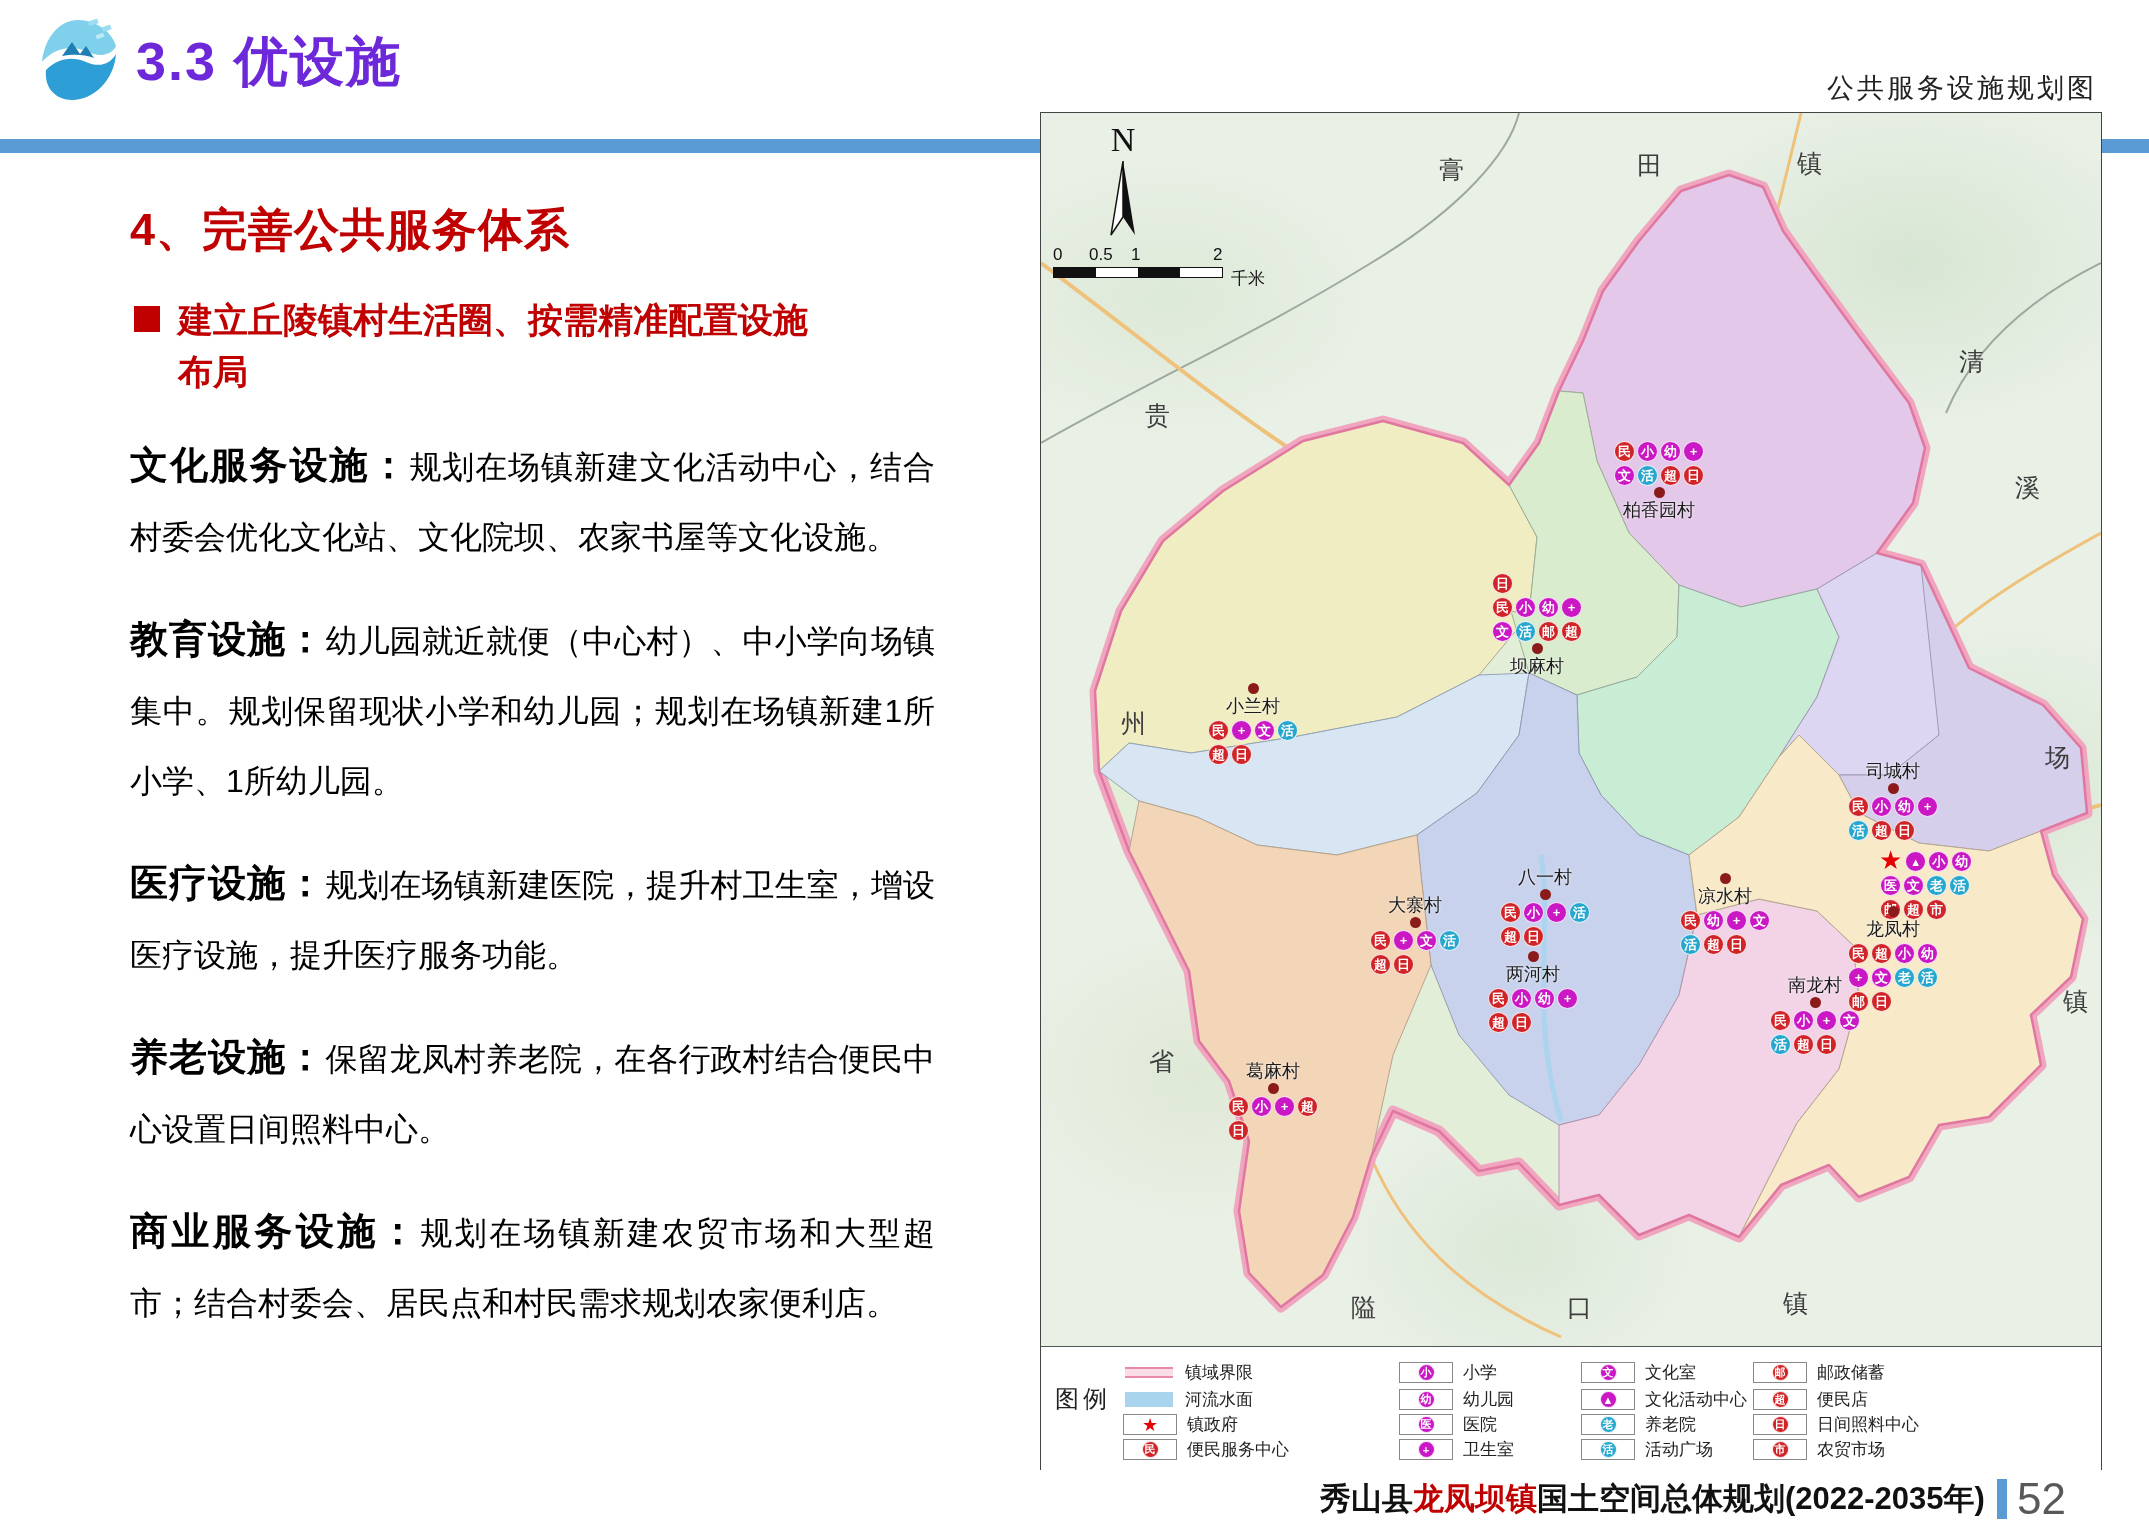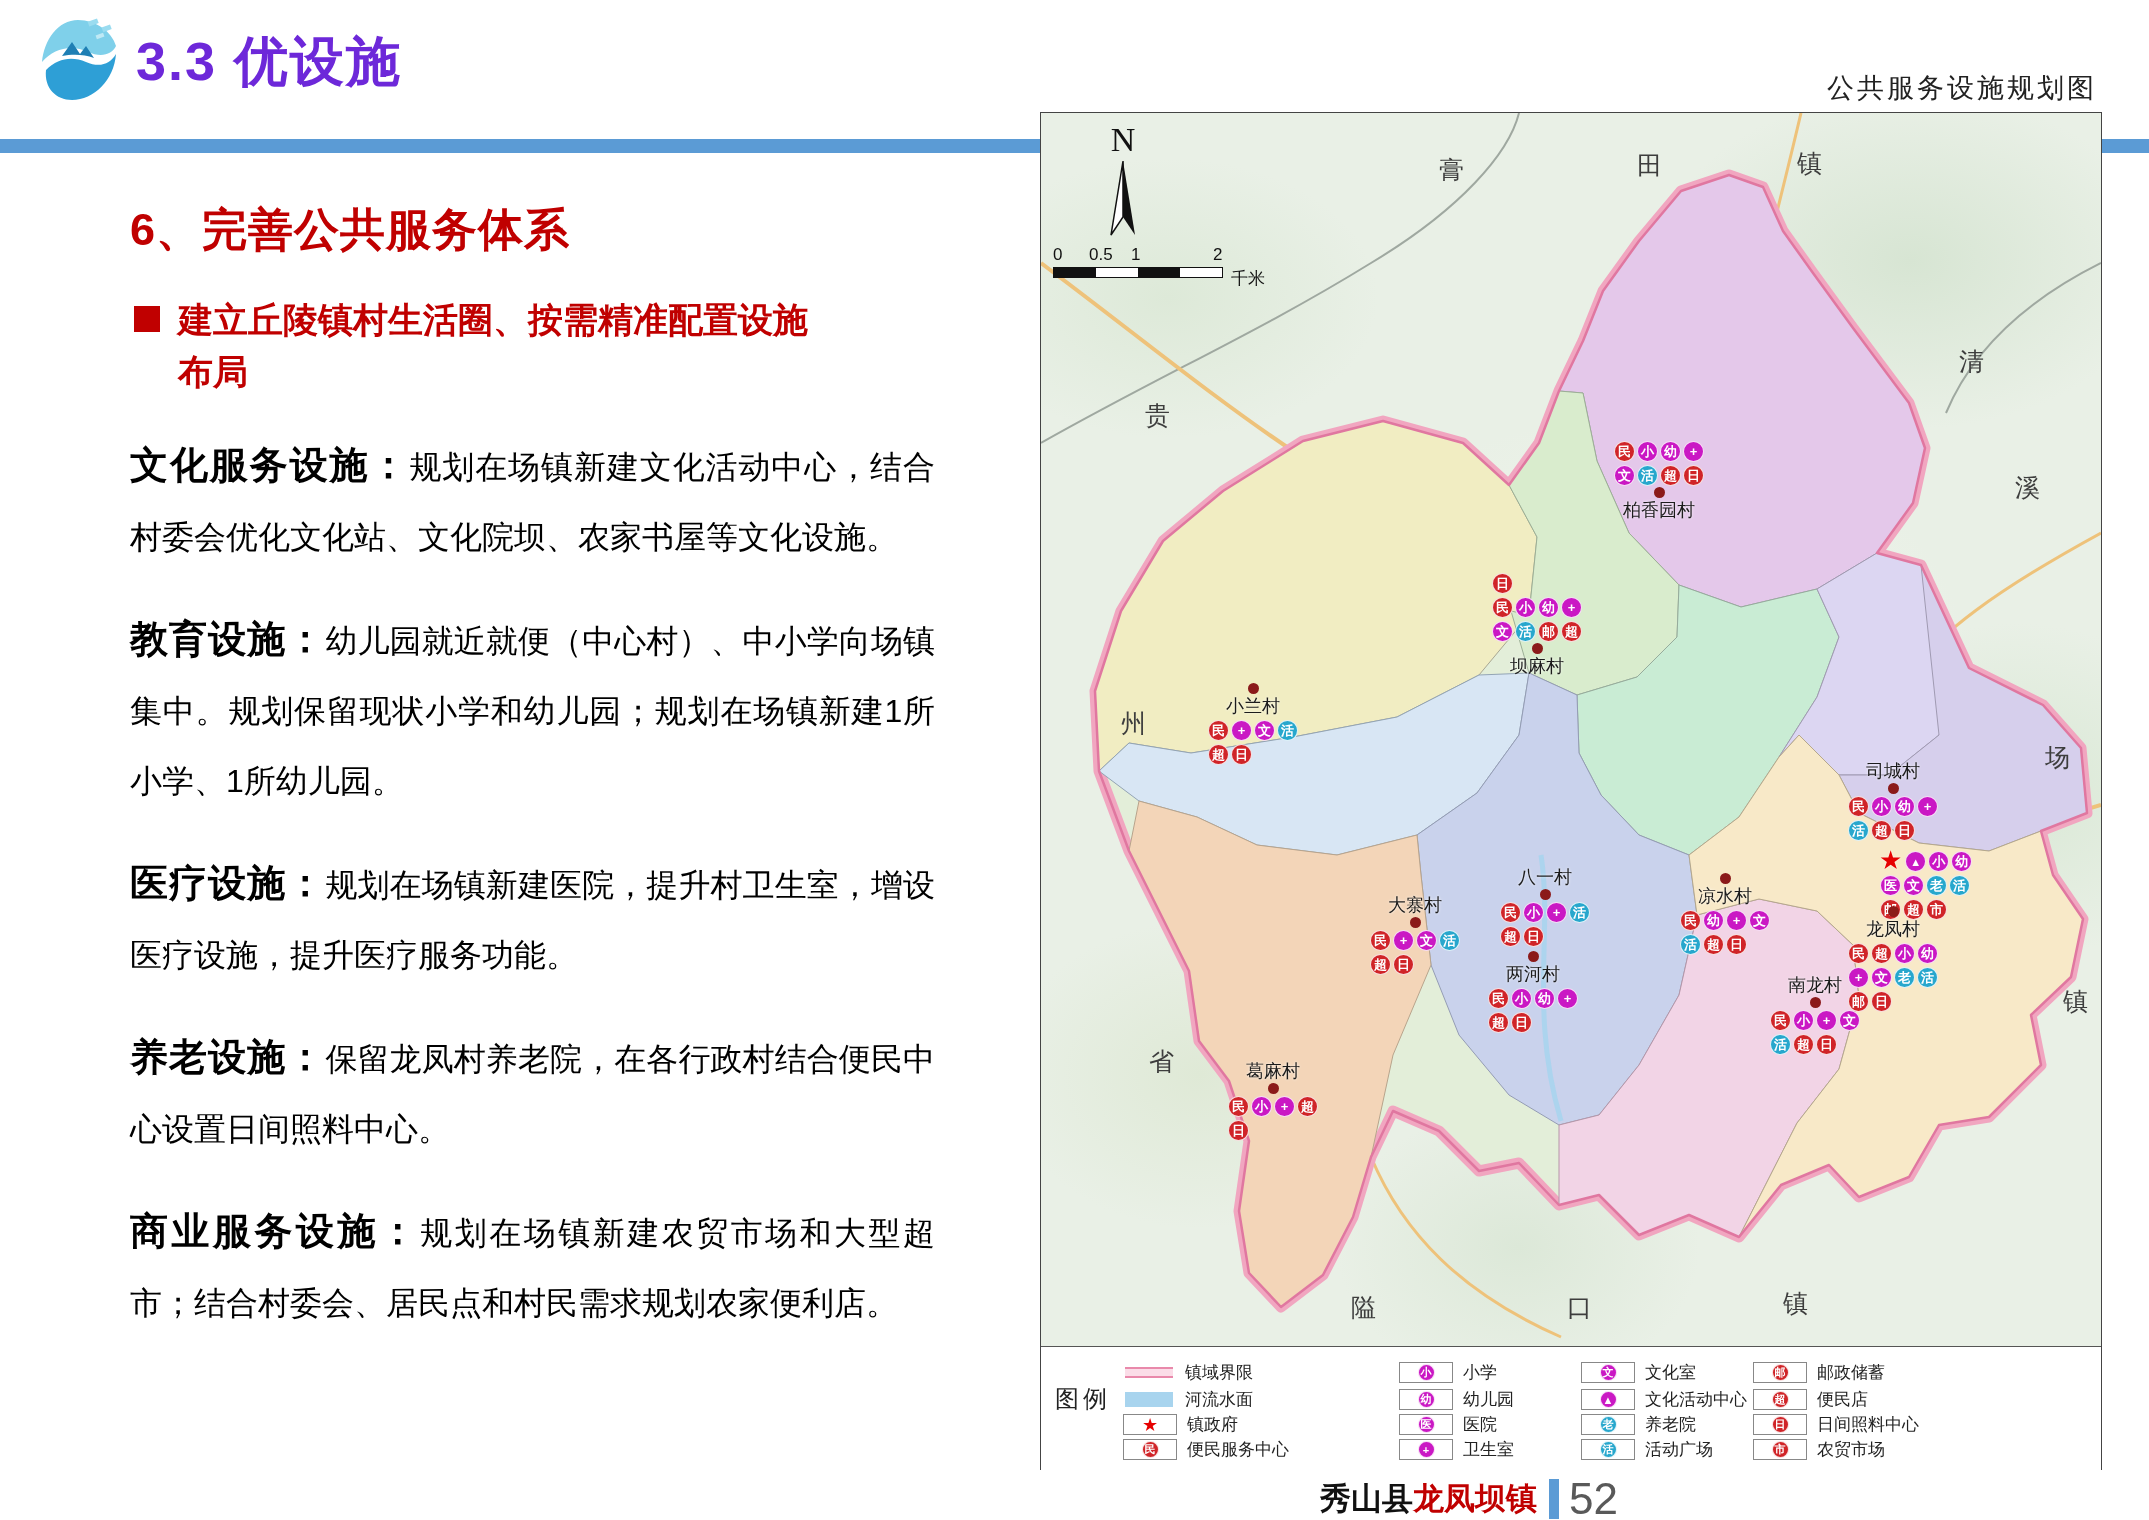--- a/index.html
+++ b/index.html
@@ -94,21 +94,21 @@
     <rect x="60" y="10" width="10" height="5" fill="#9adcf0" transform="rotate(-20 65 12)"></rect>
     <rect x="74" y="16" width="9" height="5" fill="#9adcf0" transform="rotate(-20 78 18)"></rect>
     <rect x="68" y="24" width="8" height="4" fill="#bfe9f5" transform="rotate(-20 72 26)"></rect>
   </svg>
   <div class="doc-title">3.3 优设施</div>
   <div class="blue-bar bar-left"></div>
   <div class="blue-bar bar-right"></div>
   <div class="map-caption">公共服务设施规划图</div>
 
   <div class="left-col">
-    <div class="heading">6、完善公共服务体系</div>
+    <div class="heading">4、完善公共服务体系</div>
     <div class="bullet-row">
       <span class="bullet-sq"></span>
       <span class="bullet-text">建立丘陵镇村生活圈、按需精准配置设施布局</span>
     </div>
     <div class="paras">
       <p class="para"><b>文化服务设施：</b><span>规划在场镇新建文化活动中心，结合村委会优化文化站、文化院坝、农家书屋等文化设施。</span></p>
       <p class="para"><b>教育设施：</b><span>幼儿园就近就便（中心村）、中小学向场镇集中。规划保留现状小学和幼儿园；规划在场镇新建1所小学、1所幼儿园。</span></p>
       <p class="para"><b>医疗设施：</b><span>规划在场镇新建医院，提升村卫生室，增设医疗设施，提升医疗服务功能。</span></p>
       <p class="para"><b>养老设施：</b><span>保留龙凤村养老院，在各行政村结合便民中心设置日间照料中心。</span></p>
       <p class="para"><b>商业服务设施：</b><span>规划在场镇新建农贸市场和大型超市；结合村委会、居民点和村民需求规划农家便利店。</span></p>
@@ -492,16 +492,17 @@
             <span class="map-icon" style="background: rgb(208, 36, 40);">市</span>
           </span>
           <span class="legend-label">农贸市场</span>
         </div>
       </div>
   </div>
 
   <div class="footer">
     <span class="t">秀山县</span>
     <span class="t hl">龙凤坝镇</span>
+    <span class="t">国土空间总体规划(2022-2035年)</span>
     <span class="pgbar"></span>
     <span class="pg">52</span>
   </div>
 </div>
 
 </body></html>

